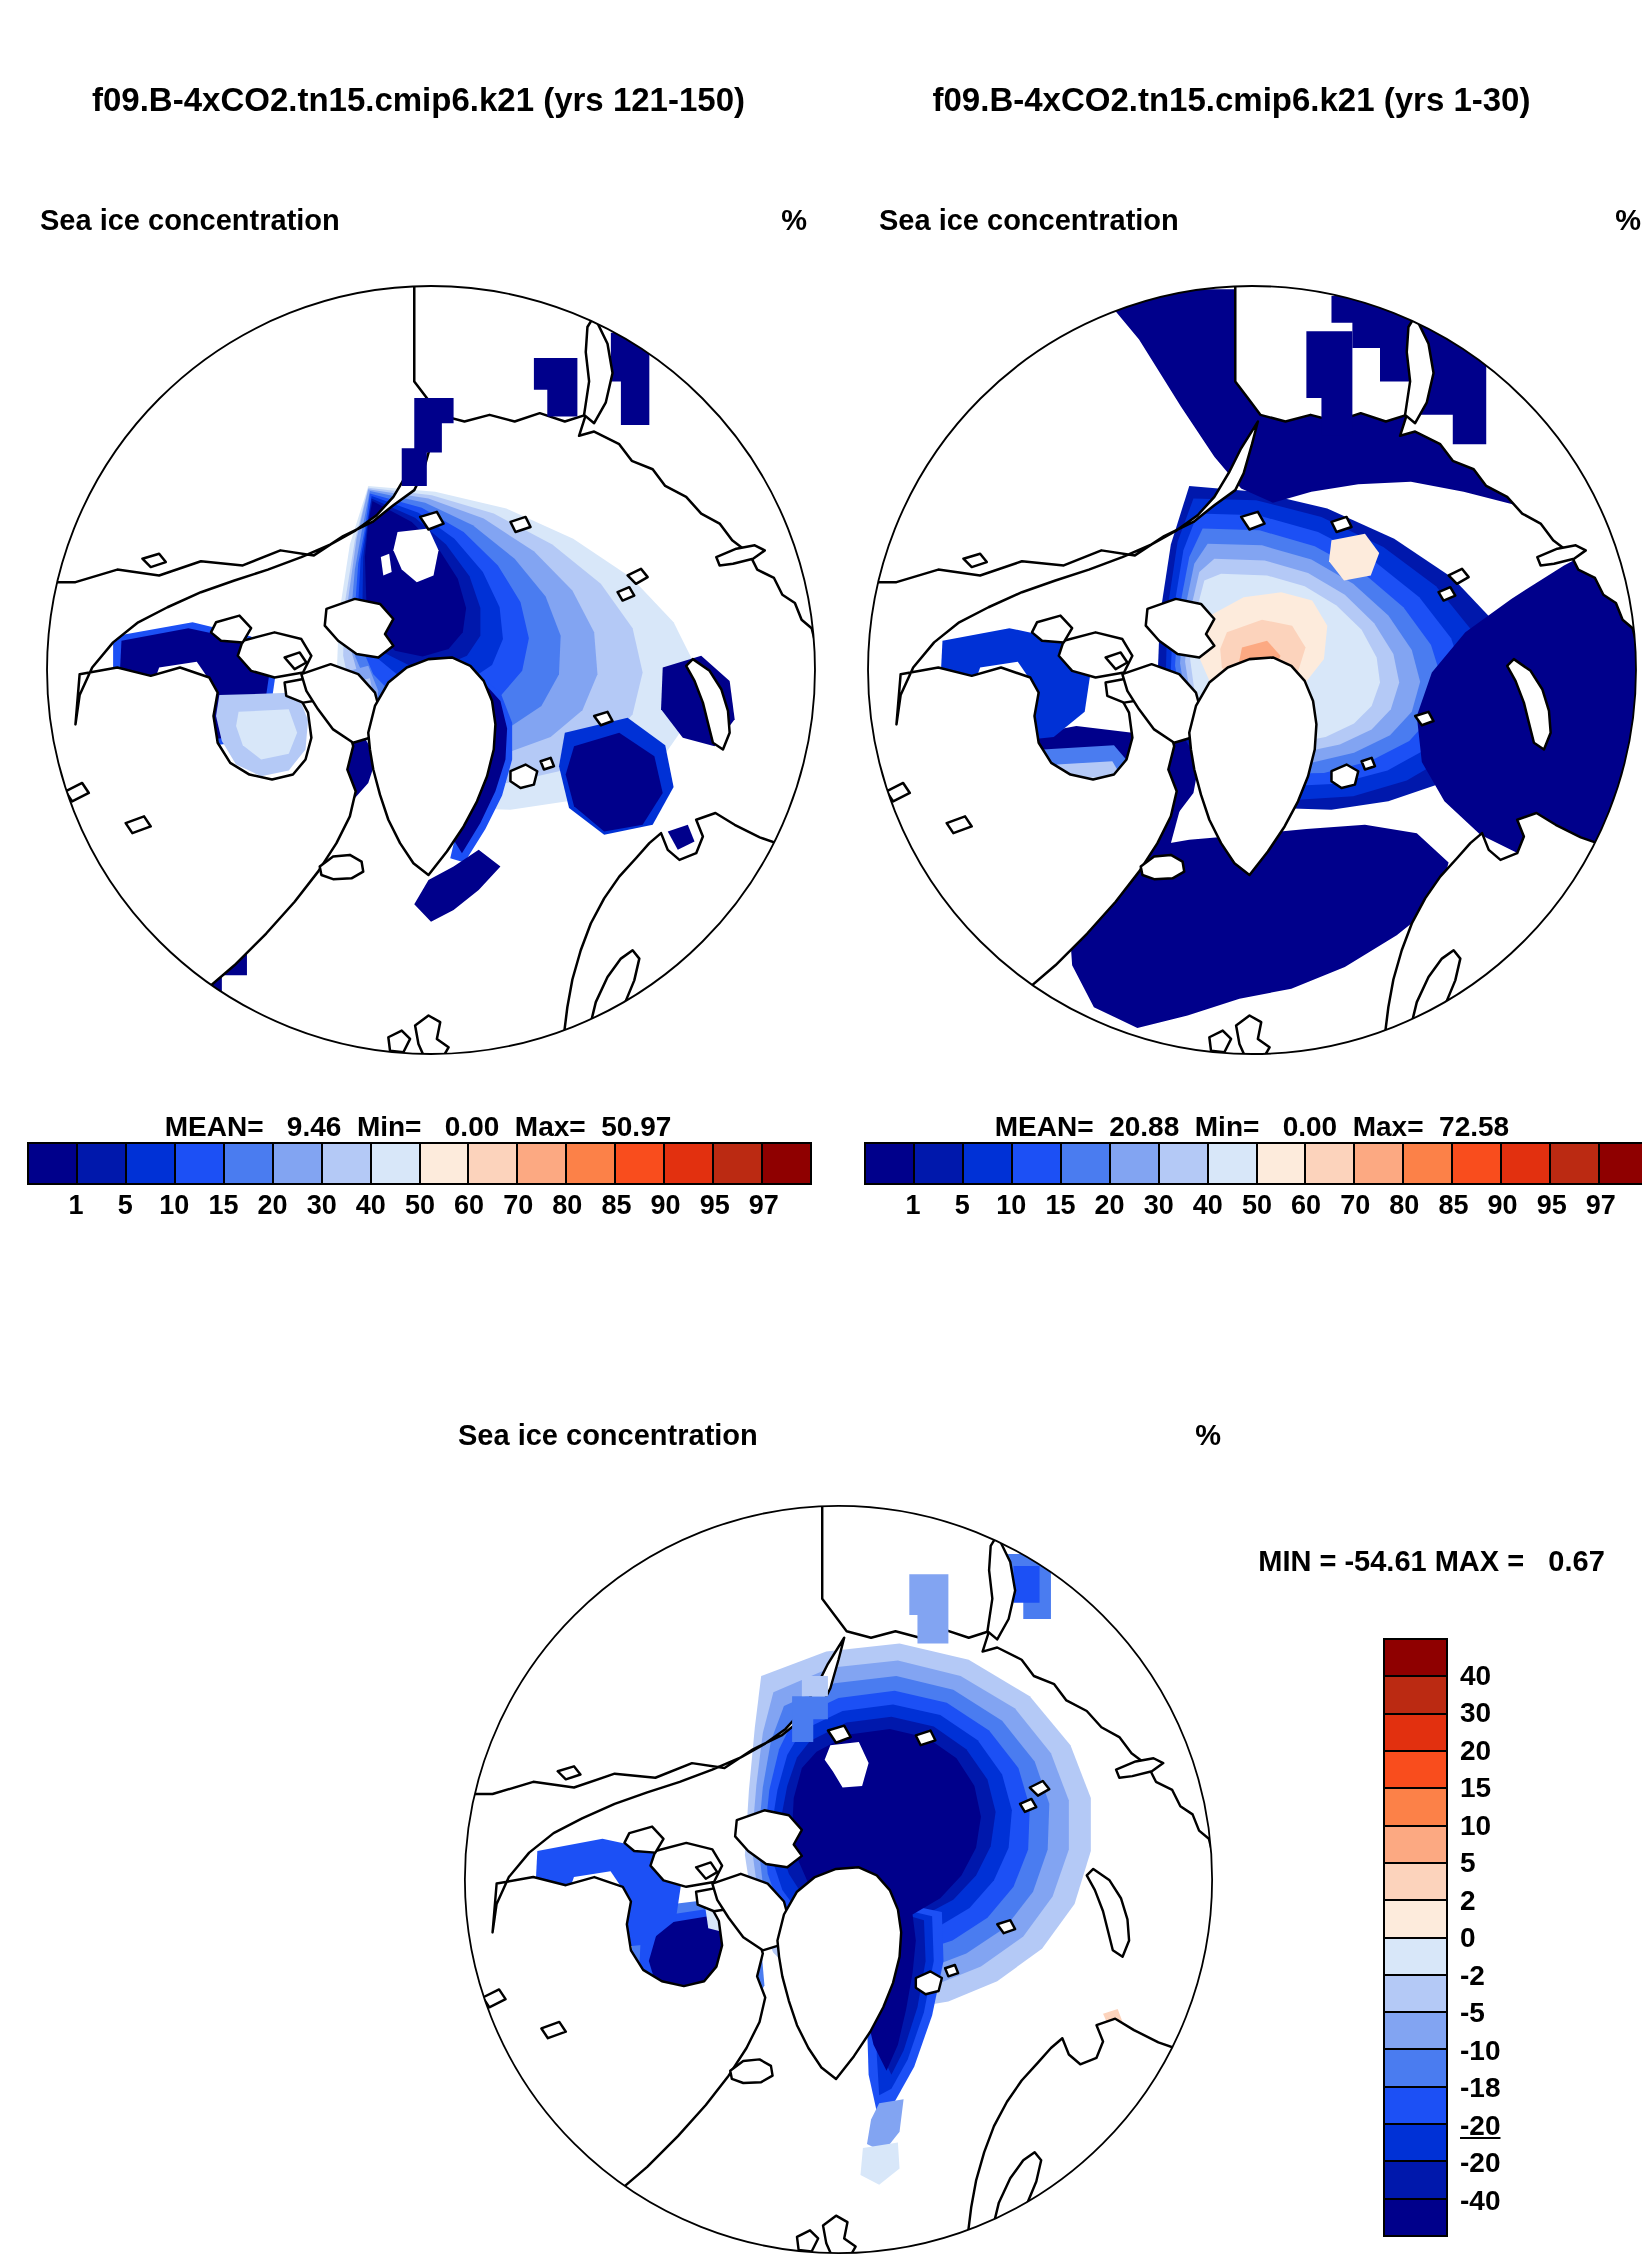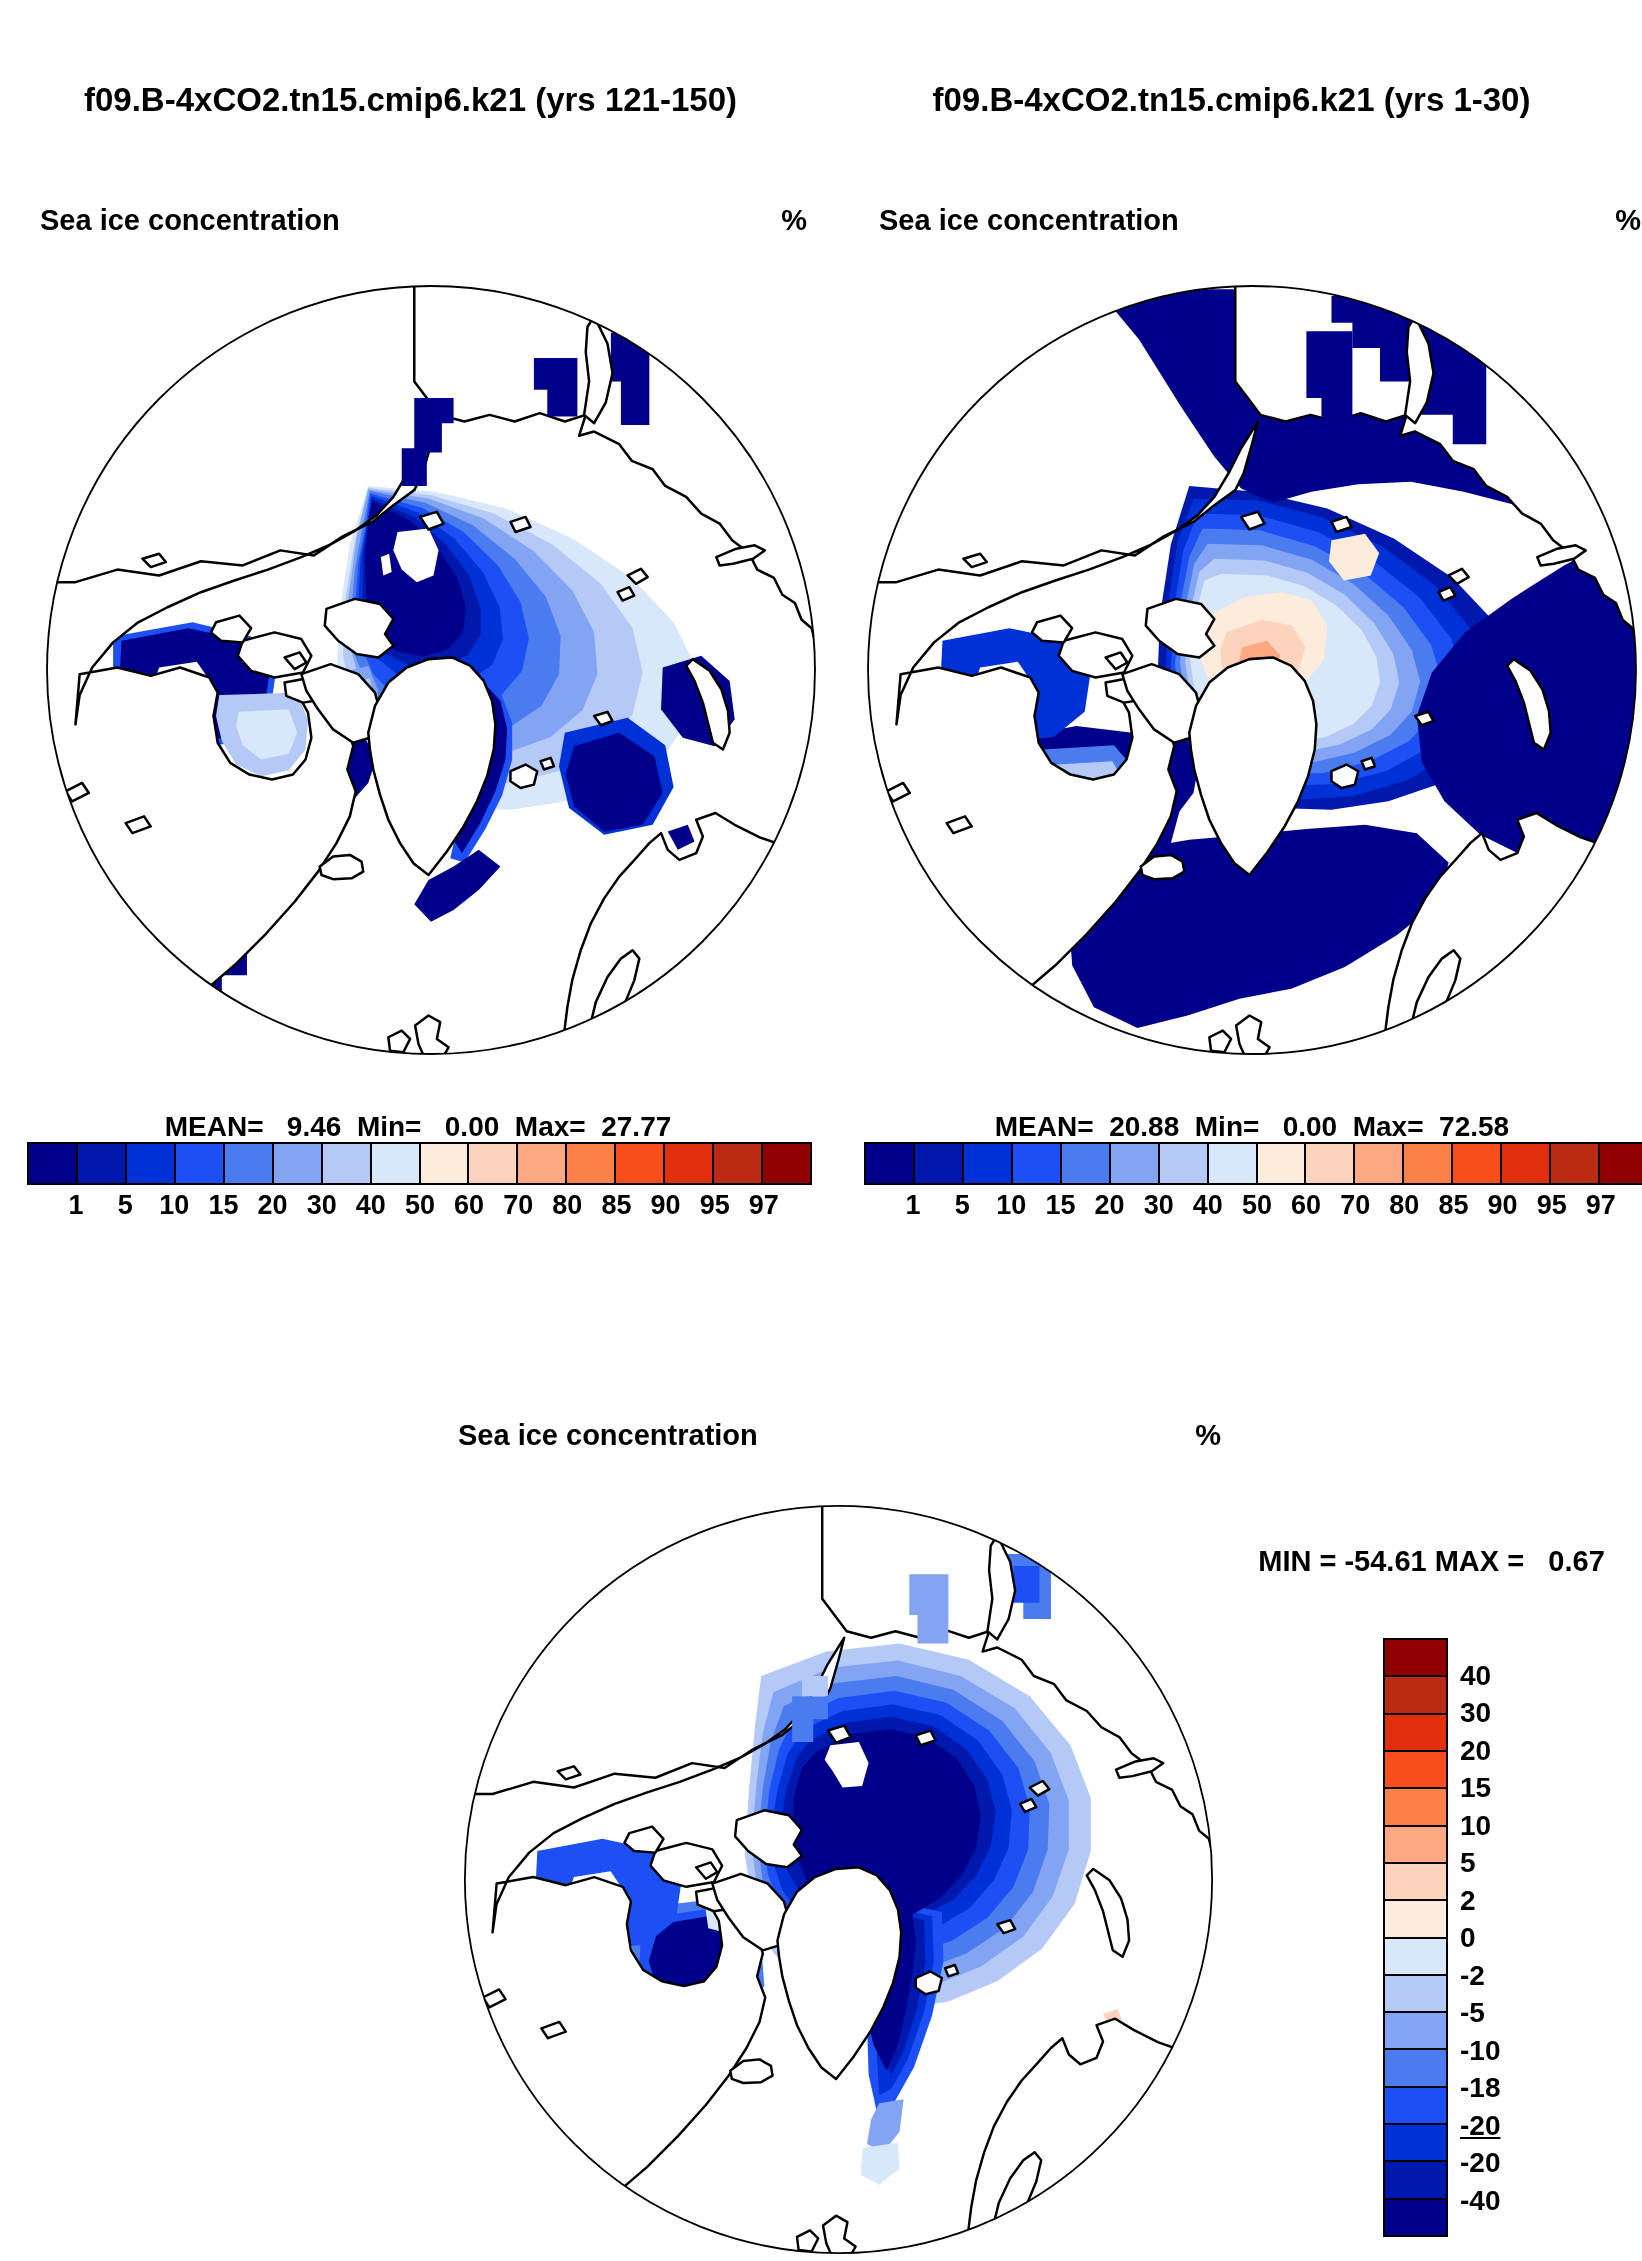--- a/index.html
+++ b/index.html
@@ -1,21 +1,21 @@
 <!DOCTYPE html>
 <html style="font-size:13.4px"><head>
 <meta charset="utf-8">
 <style>
   html,body{margin:0;padding:0;background:#ffffff;}
   .page{position:relative;width:1643px;height:2261px;background:#fff;overflow:hidden;
         font-family:"Liberation Sans", sans-serif;font-weight:700;color:#000;}
   .main-title{position:absolute;top:1.7px;left:0;width:1643px;text-align:center;
               font-size:50px;letter-spacing:0.8px;}
   .subtitle{position:absolute;top:81px;width:821px;text-align:center;font-size:33px;white-space:nowrap;}
-  .subtitle.left{left:0;} .subtitle.right{left:821px;}
+  .subtitle.left{left:0;padding-left:8px;} .subtitle.right{left:821px;}
   .fieldrow{position:absolute;top:204px;display:flex;justify-content:space-between;font-size:29px;}
   .fieldrow.p1{left:40px;width:767px;} .fieldrow.p2{left:879px;width:762px;}
   .map{position:absolute;}
   .stats{position:absolute;top:1111px;width:786px;text-align:center;font-size:28px;white-space:pre;}
   .stats.p1{left:25px;} .stats.p2{left:859px;}
   .hbar{position:absolute;top:1142px;height:39px;width:781px;border:2.5px solid #000;display:flex;}
   .hbar.p1{left:27px;} .hbar.p2{left:864px;}
   .hbar .cb-cell{flex:1;border-right:2.5px solid #000;}
   .hbar .cb-cell:last-child{border-right:none;}
   .hticks{position:absolute;top:1190px;height:35px;width:786px;font-size:27px;}
@@ -181,21 +181,21 @@
       <g>
         <path fill="#00008B" d="M 560,18 L 745,18 745,195 705,195 705,160 660,160 660,120 618,120 618,80 585,80 585,50 560,50 Z"></path>
         <path fill="#00008B" d="M 530,60 L 585,60 585,185 548,185 548,140 530,140 Z"></path>
         <path fill="#00008B" d="M 688,878 L 710,878 710,930 688,930 Z"></path>
       </g>
       <use href="#coast2"></use>
     </g>
     <circle class="rim" cx="465" cy="465" r="459"></circle>
   </svg>
 
-  <div class="stats p1">MEAN=   9.46  Min=   0.00  Max=  27.77</div>
+  <div class="stats p1">MEAN=   9.46  Min=   0.00  Max=  50.97</div>
   <div class="stats p2">MEAN=  20.88  Min=   0.00  Max=  72.58</div>
 
   <div class="hbar p1">
       <div class="cb-cell" style="background: rgb(0, 0, 139);"></div>
       <div class="cb-cell" style="background: rgb(0, 24, 172);"></div>
       <div class="cb-cell" style="background: rgb(0, 49, 214);"></div>
       <div class="cb-cell" style="background: rgb(28, 80, 245);"></div>
       <div class="cb-cell" style="background: rgb(74, 124, 240);"></div>
       <div class="cb-cell" style="background: rgb(130, 164, 242);"></div>
       <div class="cb-cell" style="background: rgb(180, 201, 246);"></div>

